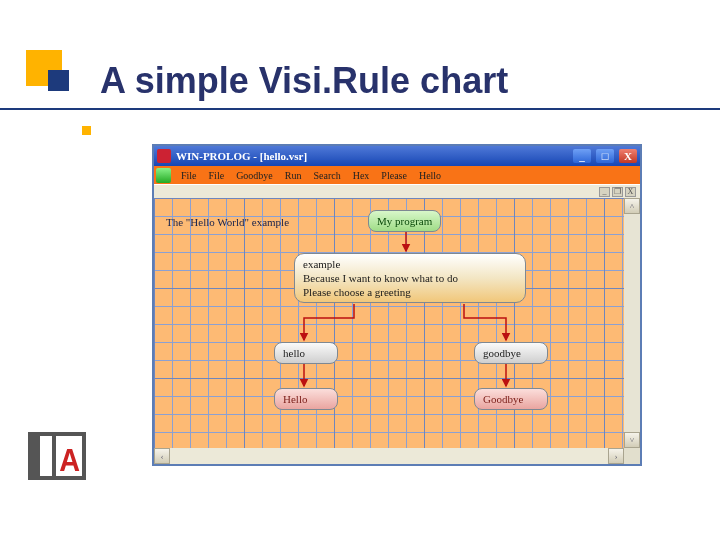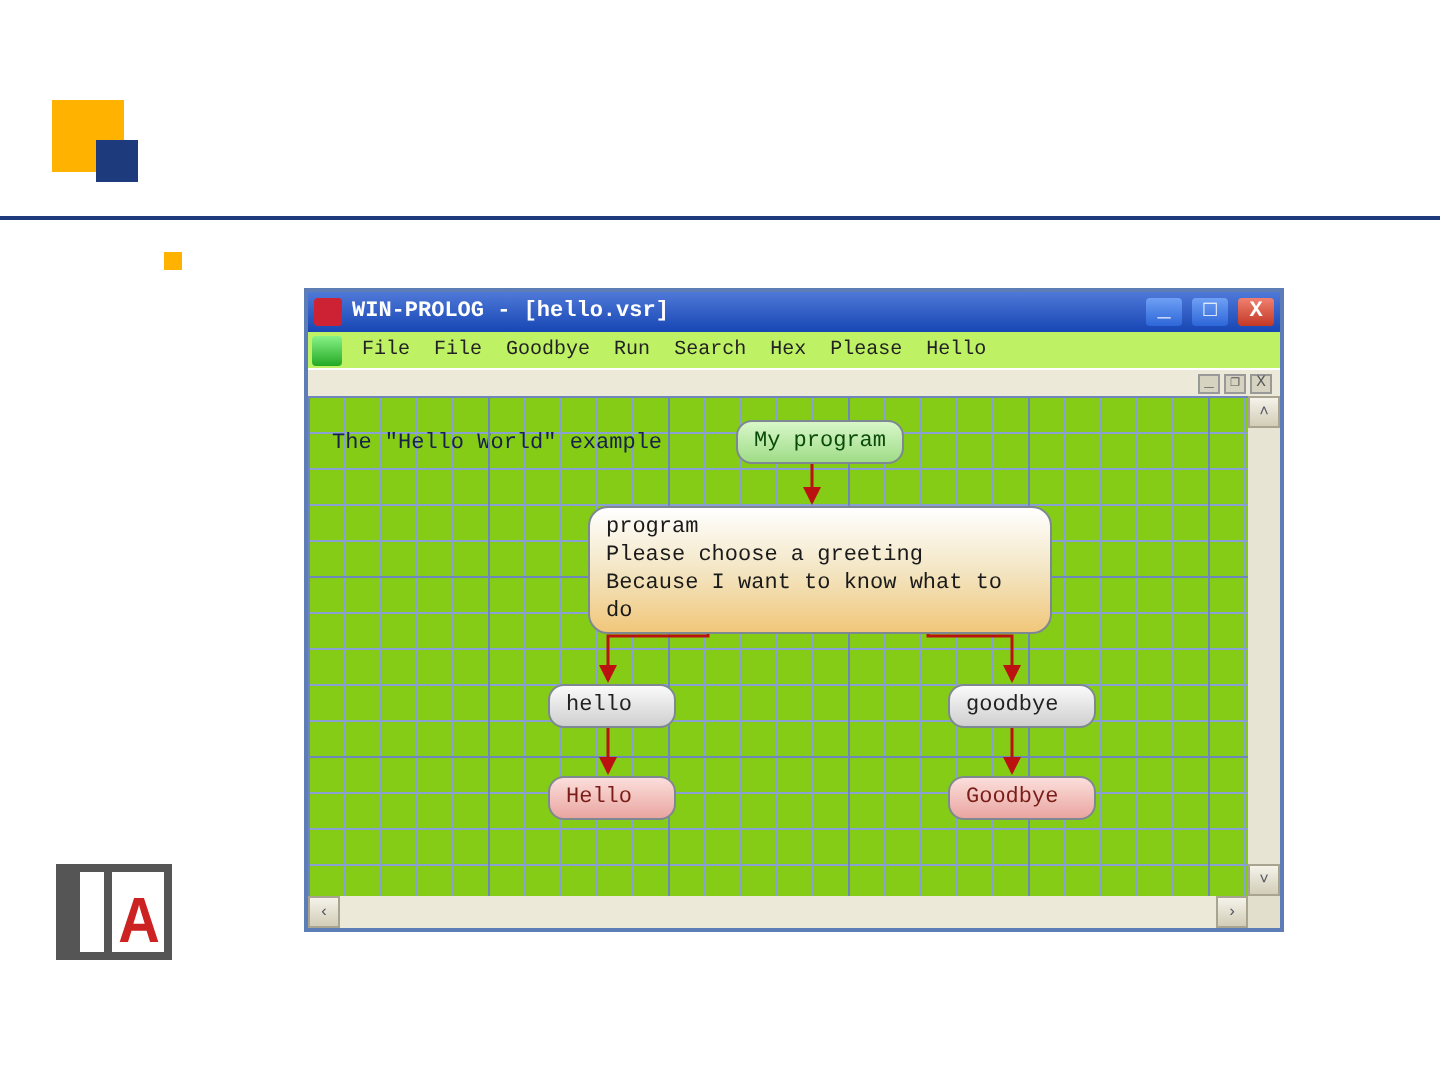--- a/index.html
+++ b/index.html
@@ -5,34 +5,34 @@
   * { box-sizing: border-box; margin: 0; padding: 0; }
   html, body { width: 720px; height: 540px; font-family: Arial, sans-serif; background: #fff; overflow: hidden; }
   .slide { position: relative; width: 720px; height: 540px; }
   .decor-orange { position: absolute; left: 26px; top: 50px; width: 36px; height: 36px; background: #ffb300; }
   .decor-navy   { position: absolute; left: 48px; top: 70px; width: 21px; height: 21px; background: #1d3a7c; }
   .title { position: absolute; left: 100px; top: 60px; font-size: 36px; color: #28326b; }
   .rule-line { position: absolute; left: 0; top: 108px; width: 720px; height: 2px; background: #1d3a7c; }
   .bullet { position: absolute; left: 82px; top: 126px; width: 9px; height: 9px; background: #ffb300; }
 
   
-  .win { position: absolute; left: 152px; top: 144px; width: 490px; height: 322px; border: 2px solid #5c7db5; background: #eef0ee; font-family: Liberation Mono, monospace; }
+  .win { position: absolute; left: 152px; top: 144px; width: 490px; height: 322px; border: 2px solid #5c7db5; background: #eef0ee; font-family: Liberation Serif, serif; }
   .titlebar { height: 20px; display: flex; align-items: center; background: linear-gradient(#4f79d8,#1746b4); gap: 5px; padding: 0 3px; }
   .appicon { width: 14px; height: 14px; background: #c23; border-radius: 2px; }
   .title-text { color: #fff; font-size: 11px; font-weight: bold; flex: 1; }
   .winbtn { width: 18px; height: 14px; border-radius: 2px; display: flex; align-items: center; justify-content: center; font-size: 11px; font-weight: bold; color: #fff; }
   .winbtn.blue { background: linear-gradient(#6fa0f5,#2d66d8); }
   .winbtn.red  { background: linear-gradient(#f08070,#c33825); }
-  .menubar { height: 18px; background: #bef264; display: flex; align-items: center; padding: 0 2px; gap: 2px; font-size: 10px; color: #222; }
+  .menubar { height: 18px; background: #f97316; display: flex; align-items: center; padding: 0 2px; gap: 2px; font-size: 10px; color: #222; }
   .menubar .micon { width: 15px; height: 15px; background: linear-gradient(#87f287,#24a924); border-radius: 2px; margin-right: 3px; }
   .menubar span { padding: 1px 5px; }
   .subbar { height: 14px; background: #ece9d8; display: flex; justify-content: flex-end; align-items: center; gap: 2px; padding-right: 4px; border-top: 1px solid #fff; }
   .subbar .sq { width: 11px; height: 10px; background: #d6d3c1; border: 1px solid #999; font-size: 8px; line-height: 8px; text-align: center; color: #555; }
 
-  .canvas { position: relative; width: 100%; height: 254px; background: #84cc16; overflow: hidden; padding-left: 24px; }
+  .canvas { position: relative; width: 100%; height: 254px; background: #fdba74; overflow: hidden; padding-left: 24px; }
   .canvas::before {
     content: ""; position: absolute; inset: 0;
     background-image:
       linear-gradient(#8ba0d2 1px, transparent 1px),
       linear-gradient(90deg, #8ba0d2 1px, transparent 1px);
     background-size: 18px 18px;
   }
   
   .canvas::after {
     content: ""; position: absolute; inset: 0;
@@ -62,20 +62,21 @@
   .logo .frame { position: absolute; left: 0; top: 2px; width: 58px; height: 48px; border: 4px solid #555; border-left-width: 12px; }
   .logo .bar   { position: absolute; left: 24px; top: 3px; width: 4px; height: 46px; background: #555; }
   .logo .a     { position: absolute; left: 30px; top: 14px; font: bold 32px/32px Arial; color: #c22; transform: scaleX(0.9); }
 </style>
 </head>
 <body>
 
 <div class="slide">
   <div class="decor-orange"></div>
   <div class="decor-navy"></div>
+  <h1 class="title">A simple Visi.Rule chart</h1>
   <div class="rule-line"></div>
   <div class="bullet"></div>
 
   <div class="win">
 
     <div class="titlebar">
       <div class="appicon"></div>
       <div class="title-text">WIN-PROLOG - [hello.vsr]</div>
       <div class="winbtn blue">_</div>
       <div class="winbtn blue">□</div>
@@ -118,23 +119,23 @@
         <line x1="352" y1="165" x2="352" y2="188" stroke="#b11" stroke-width="1.5" marker-end="url(#ah)"></line>
       </svg>
 
       <div class="comment" style="left:12px; top:18px;">The "Hello World" example</div>
 
       <div class="node start" style="left:214px; top:12px;">
         <span>My program</span>
       </div>
 
       <div class="node step" style="left:140px; top:55px; width:232px;">
-        <div>program</div>
+        <div>example</div>
+        <div>Because I want to know what to do</div>
         <div>Please choose a greeting</div>
-        <div>Because I want to know what to do</div>
       </div>
 
       <div class="node branch" style="left:120px; top:144px; width:64px;">
         <span>hello</span>
       </div>
       <div class="node branch" style="left:320px; top:144px; width:74px;">
         <span>goodbye</span>
       </div>
 
       <div class="node end" style="left:120px; top:190px; width:64px;">

